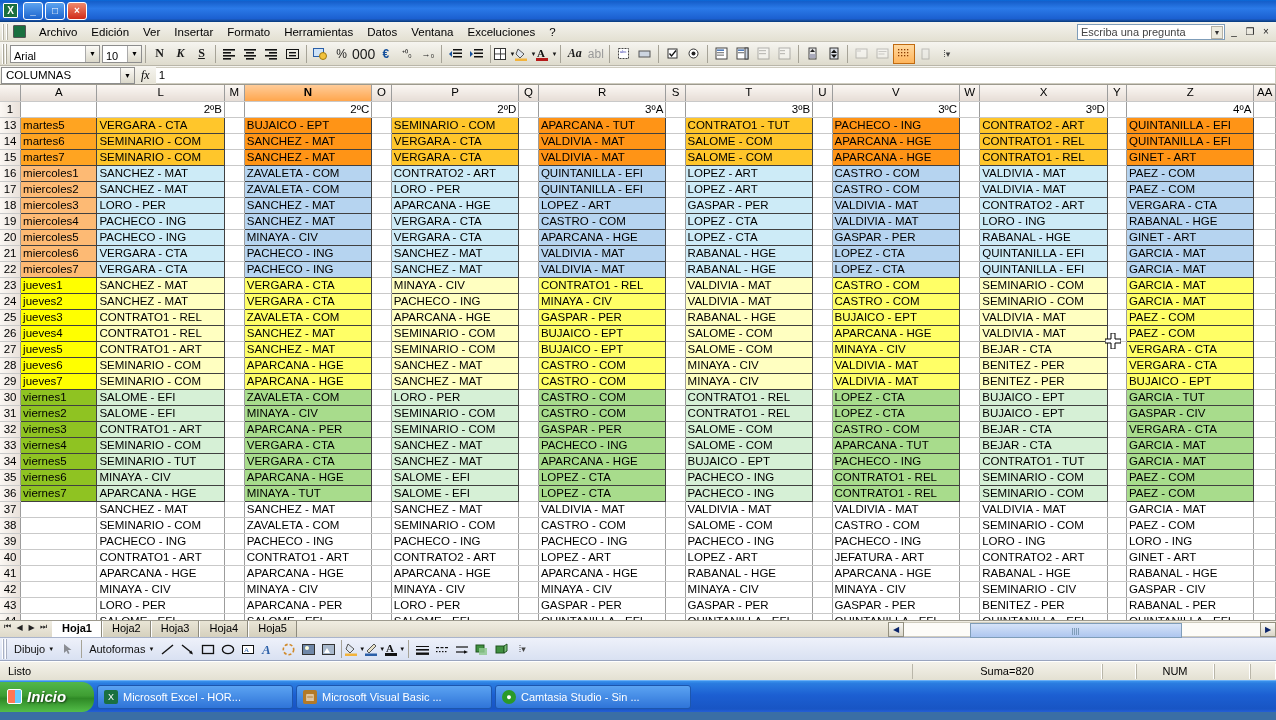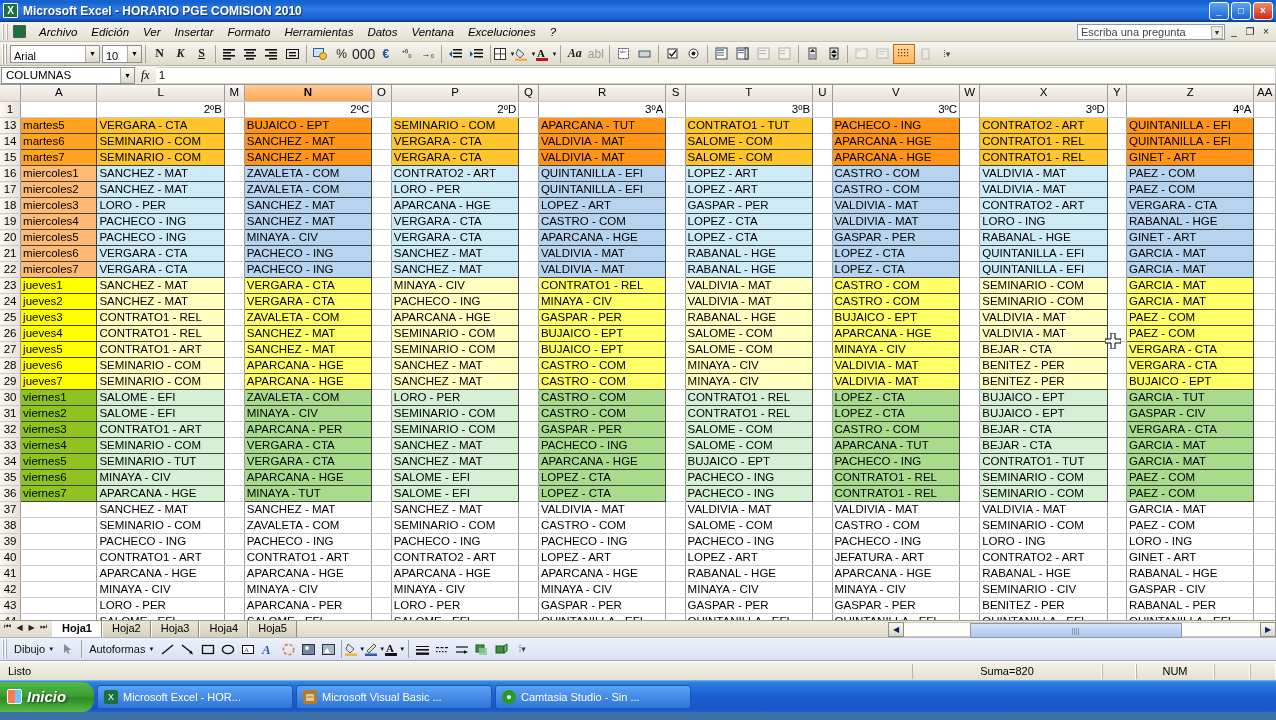--- a/index.html
+++ b/index.html
@@ -36,21 +36,21 @@
   #menubar{
     height:20px; background:linear-gradient(180deg,#f4f3ee,#e3e0d2);
     display:flex; align-items:center; font-size:11.5px; color:#000;
     border-bottom:1px solid #c6c3b6; padding-left:2px;
   }
   #menubar .grip{width:7px;height:16px;
     background:linear-gradient(90deg,#fff 0 1px,#b5b2a6 1px 2px,transparent 2px);
     background-size:4px 100%; margin-right:2px;}
   #menubar .miconbox{width:17px;height:16px;display:flex;align-items:center;justify-content:center;margin-right:4px;}
   #menubar .micon{width:13px;height:13px;background:#1a7040;border:1px solid #555;border-radius:1px;}
-  #menubar .mi{padding:2px 7px;white-space:nowrap;font-style:italic;}
+  #menubar .mi{padding:2px 7px;white-space:nowrap;}
   #menubar .right{margin-left:auto;display:flex;align-items:center;gap:2px;padding-right:3px;}
   #askbox{
     width:148px;height:16px;background:#fff;border:1px solid #7f9db9;
     font-size:11px;color:#444;padding:0 14px 0 3px;line-height:15px;position:relative;
   }
   #askbox .dd{position:absolute;right:1px;top:1px;width:12px;height:13px;
     background:#eceade;border:1px solid #b5b2a6;font-size:7px;text-align:center;line-height:12px;color:#333;}
   .minibtn{width:14px;height:14px;font-size:10px;display:flex;align-items:center;justify-content:center;color:#222;}
   
   #fmtbar{
@@ -169,21 +169,20 @@
   #tray{margin-left:auto;height:30px;display:flex;align-items:center;gap:4px;padding:0 5px 0 8px;
     background:linear-gradient(180deg,#2aa3e8 0%,#1780d4 45%,#1271c6 100%);
     border-left:1px solid #0c5ca8;color:#fff;font-size:11px;}
   #tray .dot{width:13px;height:13px;border-radius:50%;}
 </style>
 </head>
 <body>
 
 <div id="titlebar">
   <div class="xlicon">X</div>
-  <div class="ttl">Microsoft Excel - HORARIO PGE COMISION 2010</div>
   <div class="wbtns">
     <div class="wb">_</div>
     <div class="wb">□</div>
     <div class="wb close">×</div>
   </div>
 </div>
 
 <div id="menubar">
   <div class="grip"></div>
   <div class="miconbox">

